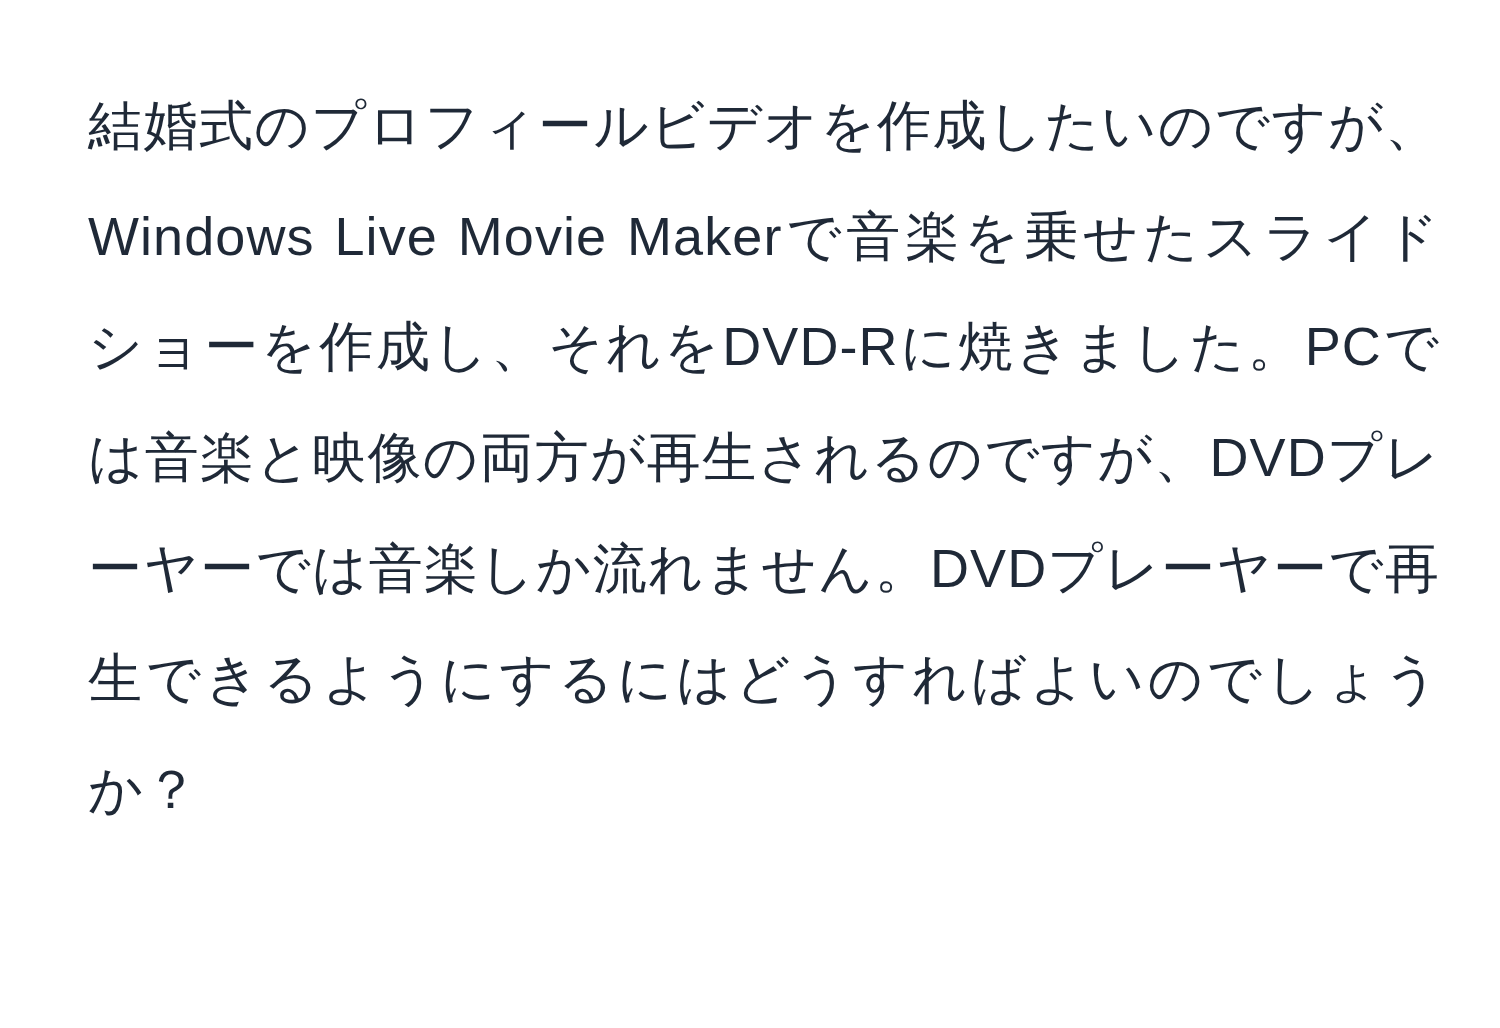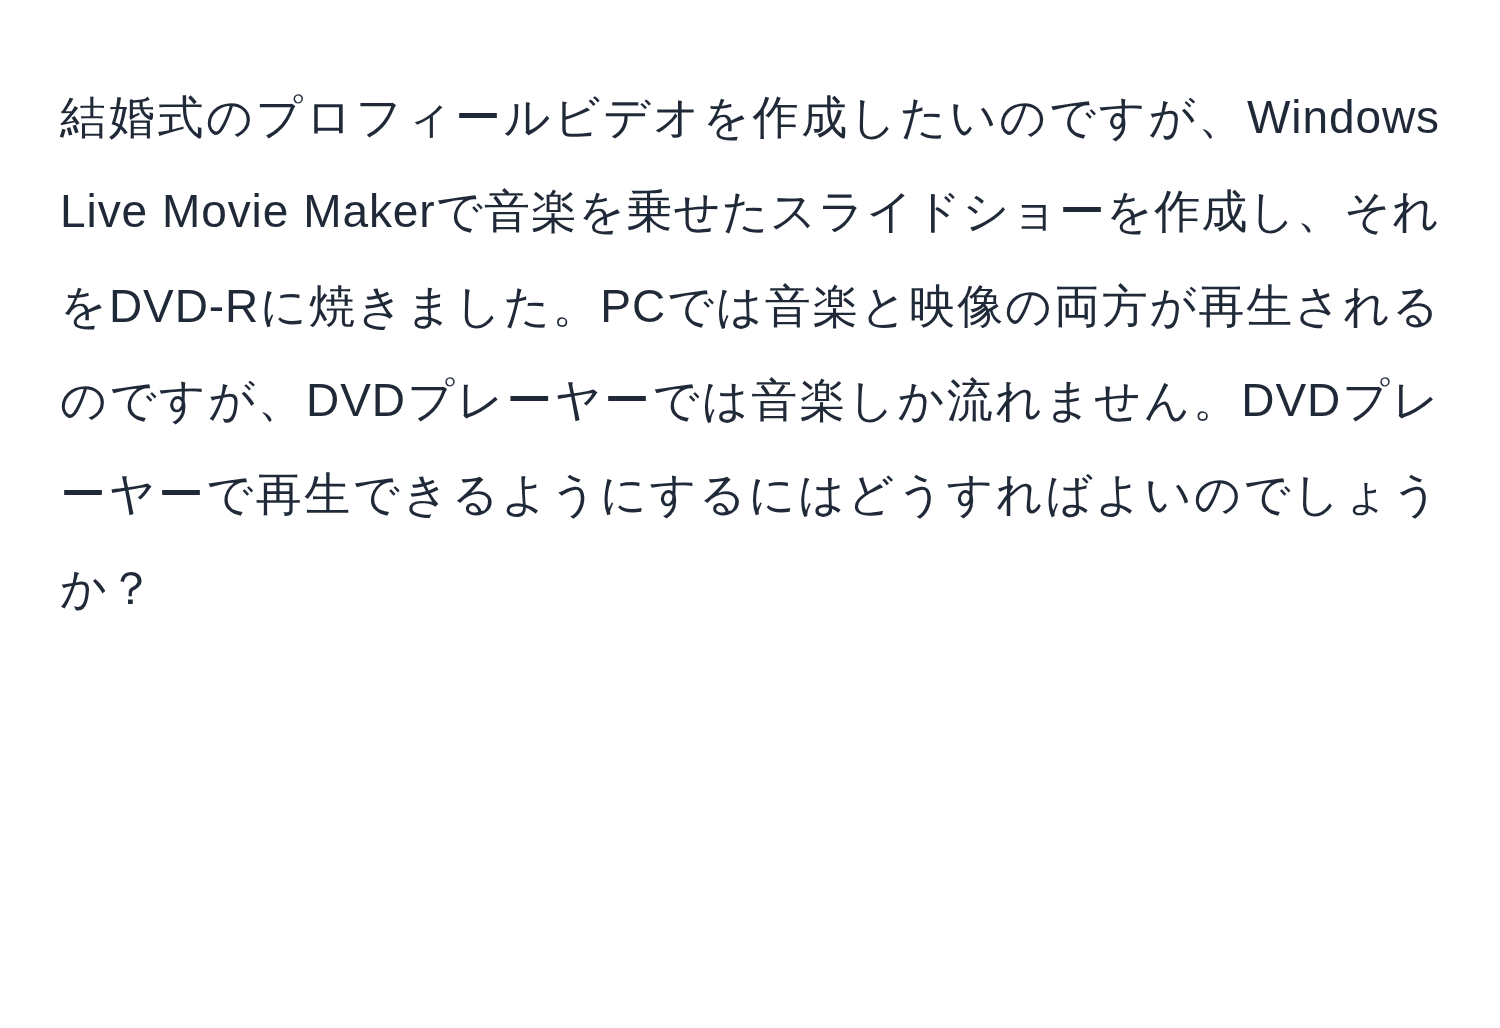--- a/index.html
+++ b/index.html
@@ -9,23 +9,24 @@
     }
     body {
       width: 1500px;
       height: 1028px;
       background: #ffffff;
       font-family: -apple-system, BlinkMacSystemFont, "Segoe UI", "Hiragino Sans", "Hiragino Kaku Gothic ProN", Meiryo, sans-serif;
       padding: 70px 60px;
     }
     .content {
       color: #1f2937;
-      font-size: 46px;
+      font-size: 54px;
       line-height: 2.05;
       letter-spacing: 0.02em;
       text-align: justify;
       font-weight: 400;
+      margin-left: 28px;
     }
   </style>
 </head>
 <body>
 
 <div class="content">結婚式のプロフィールビデオを作成したいのですが、Windows Live Movie Makerで音楽を乗せたスライドショーを作成し、それをDVD-Rに焼きました。PCでは音楽と映像の両方が再生されるのですが、DVDプレーヤーでは音楽しか流れません。DVDプレーヤーで再生できるようにするにはどうすればよいのでしょうか？</div>
 
 </body></html>

